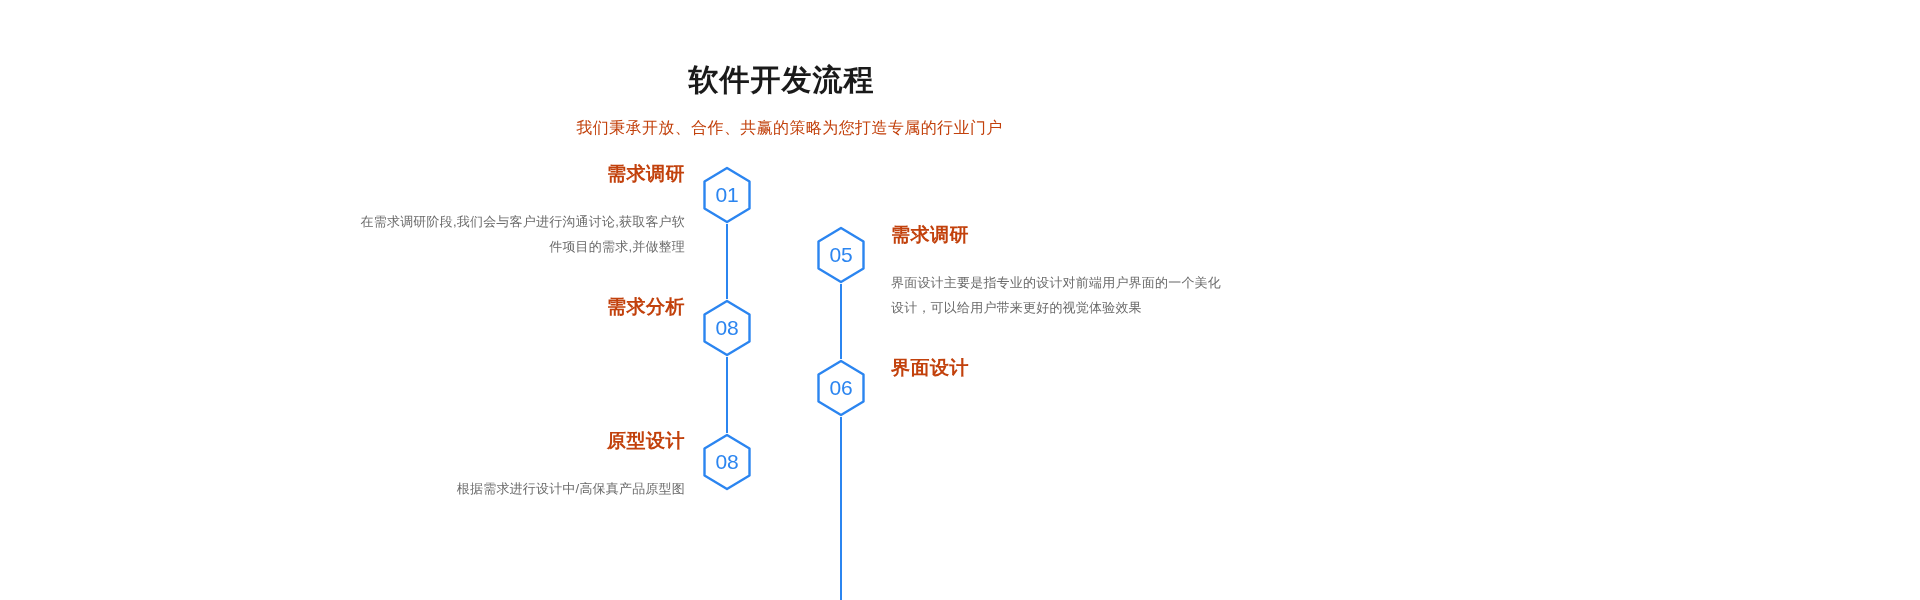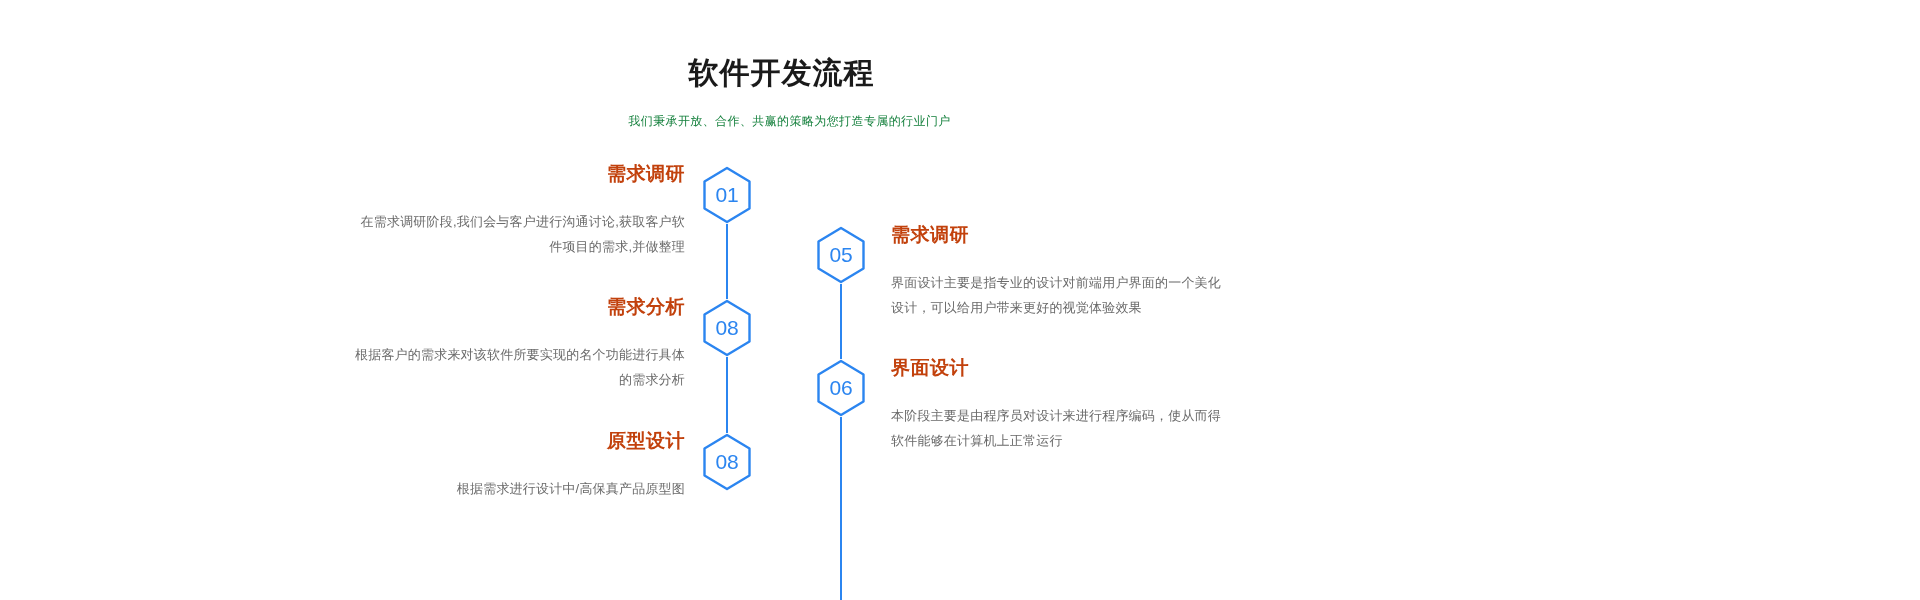--- a/index.html
+++ b/index.html
@@ -15,39 +15,39 @@
   #page {
     position: relative;
     width: 1920px;
     height: 600px;
     background: #ffffff;
   }
 
   
   .header {
     position: absolute;
-    top: 52px;
+    top: 59px;
     left: 0;
     width: 1563px;
     text-align: center;
   }
 
   .page-title {
     font-size: 30px;
     font-weight: 700;
     color: #1a1a1a;
     letter-spacing: 1px;
     line-height: 42px;
   }
 
   .page-subtitle {
     margin-top: 16px;
-    font-size: 12px;
+    font-size: 16px;
     font-weight: 400;
-    color: #15803d;
+    color: #c2410c;
     letter-spacing: 0.4px;
     line-height: 22px;
     padding-left: 16px;
   }
 
   
   .flow {
     position: absolute;
     top: 0;
     left: 0;
@@ -152,21 +152,20 @@
           <svg viewBox="0 0 50 58" xmlns="http://www.w3.org/2000/svg">
             <polygon points="25,2 47.5,15.5 47.5,42.5 25,56 2.5,42.5 2.5,15.5" fill="none" stroke="#2b85f0" stroke-width="2.4" stroke-linejoin="round"></polygon>
           </svg>
           <div class="hex-num">01</div>
         </div>
       </div>
 
       <div class="step" style="top:328px;">
         <div class="step-text to-left" style="top:-35px;">
           <div class="step-title">需求分析</div>
-          <div class="step-desc">根据客户的需求来对该软件所要实现的名个功能进行具体的需求分析</div>
         </div>
         <div class="hex">
           <svg viewBox="0 0 50 58" xmlns="http://www.w3.org/2000/svg">
             <polygon points="25,2 47.5,15.5 47.5,42.5 25,56 2.5,42.5 2.5,15.5" fill="none" stroke="#2b85f0" stroke-width="2.4" stroke-linejoin="round"></polygon>
           </svg>
           <div class="hex-num">08</div>
         </div>
       </div>
 
       <div class="step" style="top:462px;">
@@ -198,21 +197,20 @@
           <svg viewBox="0 0 50 58" xmlns="http://www.w3.org/2000/svg">
             <polygon points="25,2 47.5,15.5 47.5,42.5 25,56 2.5,42.5 2.5,15.5" fill="none" stroke="#2b85f0" stroke-width="2.4" stroke-linejoin="round"></polygon>
           </svg>
           <div class="hex-num">05</div>
         </div>
       </div>
 
       <div class="step" style="top:388px;">
         <div class="step-text to-right" style="top:-34px;">
           <div class="step-title">界面设计</div>
-          <div class="step-desc">本阶段主要是由程序员对设计来进行程序编码，使从而得软件能够在计算机上正常运行</div>
         </div>
         <div class="hex">
           <svg viewBox="0 0 50 58" xmlns="http://www.w3.org/2000/svg">
             <polygon points="25,2 47.5,15.5 47.5,42.5 25,56 2.5,42.5 2.5,15.5" fill="none" stroke="#2b85f0" stroke-width="2.4" stroke-linejoin="round"></polygon>
           </svg>
           <div class="hex-num">06</div>
         </div>
       </div>
 
     </div>

